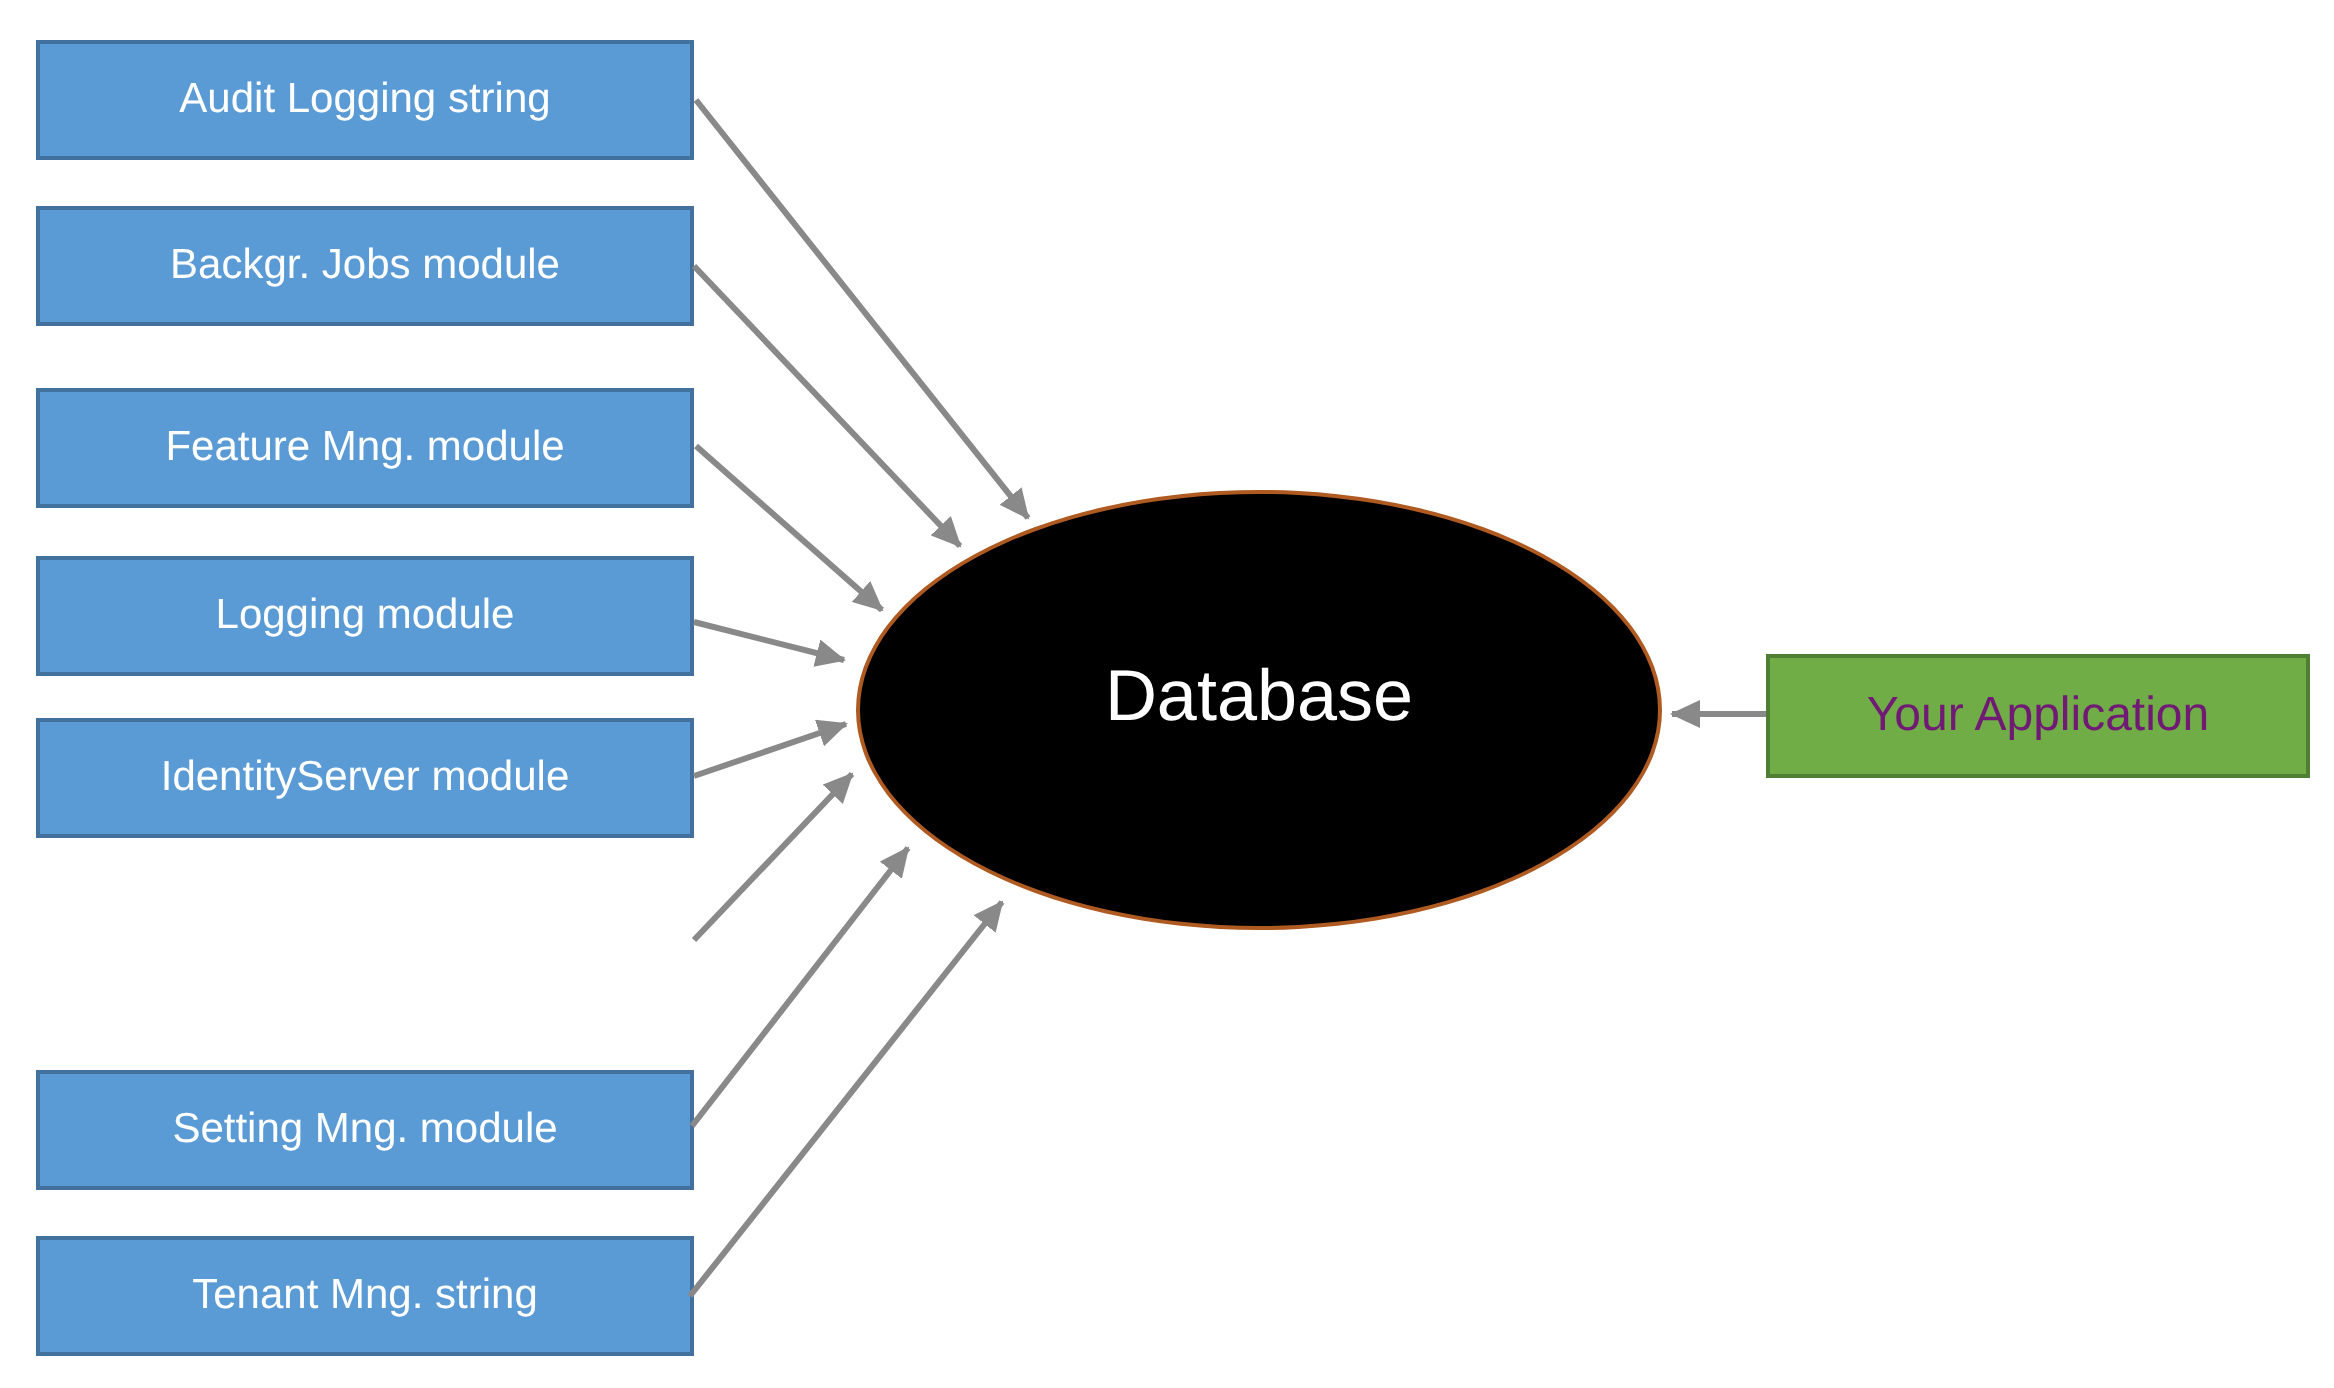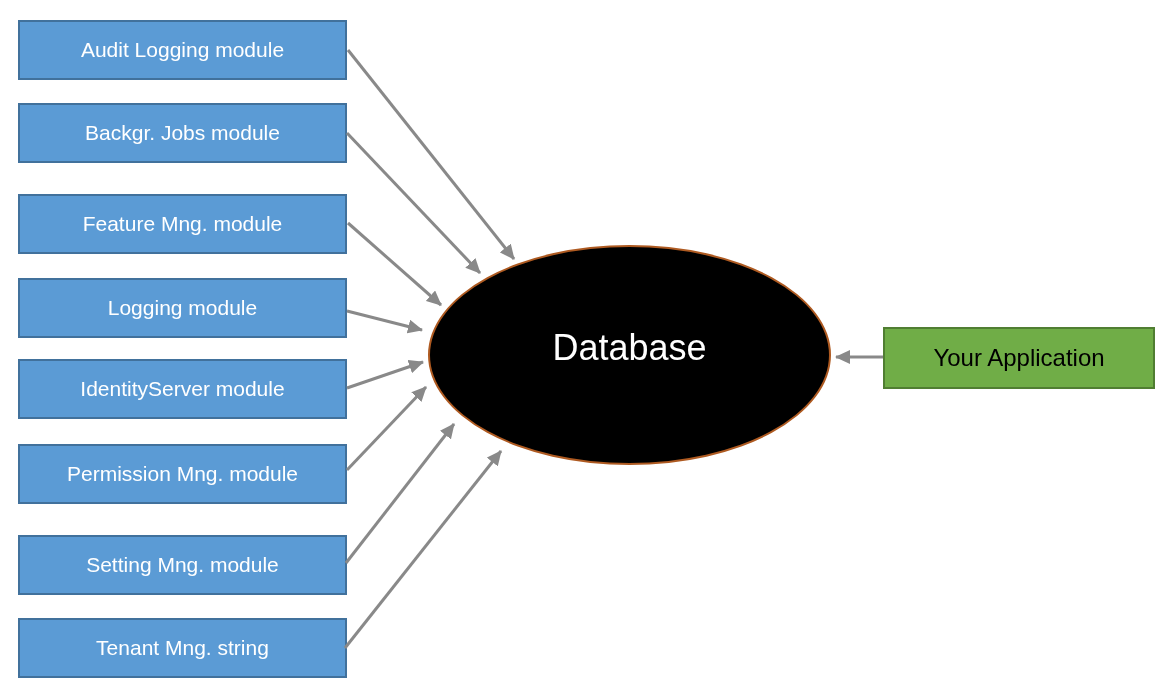--- a/index.html
+++ b/index.html
@@ -69,21 +69,21 @@
   }
   .app-box {
     position: absolute;
     left: 883px;
     top: 327px;
     width: 272px;
     height: 62px;
     box-sizing: border-box;
     background: #70AD47;
     border: 2px solid #507E32;
-    color: #000000;
+    color: #701a75;
     font-size: 24px;
     display: flex;
     align-items: center;
     justify-content: center;
     text-align: center;
     z-index: 2;
   }
 </style>
 </head>
 <body>
@@ -103,36 +103,33 @@
       <line x1="347" y1="311" x2="422" y2="330" marker-end="url(#ah)"></line>
       <line x1="347" y1="388" x2="423" y2="362" marker-end="url(#ah)"></line>
       <line x1="347" y1="470" x2="426" y2="387" marker-end="url(#ah)"></line>
       <line x1="346" y1="563" x2="454" y2="424" marker-end="url(#ah)"></line>
       <line x1="345" y1="648" x2="501" y2="451" marker-end="url(#ah)"></line>
       <line x1="883" y1="357" x2="836" y2="357" marker-end="url(#ah)"></line>
     </g>
   </svg>
 
   <div class="module-box" style="top:20px">
-    <span>Audit Logging module</span>
+    <span>Audit Logging string</span>
   </div>
   <div class="module-box" style="top:103px">
     <span>Backgr. Jobs module</span>
   </div>
   <div class="module-box" style="top:194px">
     <span>Feature Mng. module</span>
   </div>
   <div class="module-box" style="top:278px">
     <span>Logging module</span>
   </div>
   <div class="module-box" style="top:359px">
     <span>IdentityServer module</span>
-  </div>
-  <div class="module-box" style="top:444px">
-    <span>Permission Mng. module</span>
   </div>
   <div class="module-box" style="top:535px">
     <span>Setting Mng. module</span>
   </div>
   <div class="module-box" style="top:618px">
     <span>Tenant Mng. string</span>
   </div>
 
   <div class="db-ellipse">
     <div class="db-title">Database</div>

